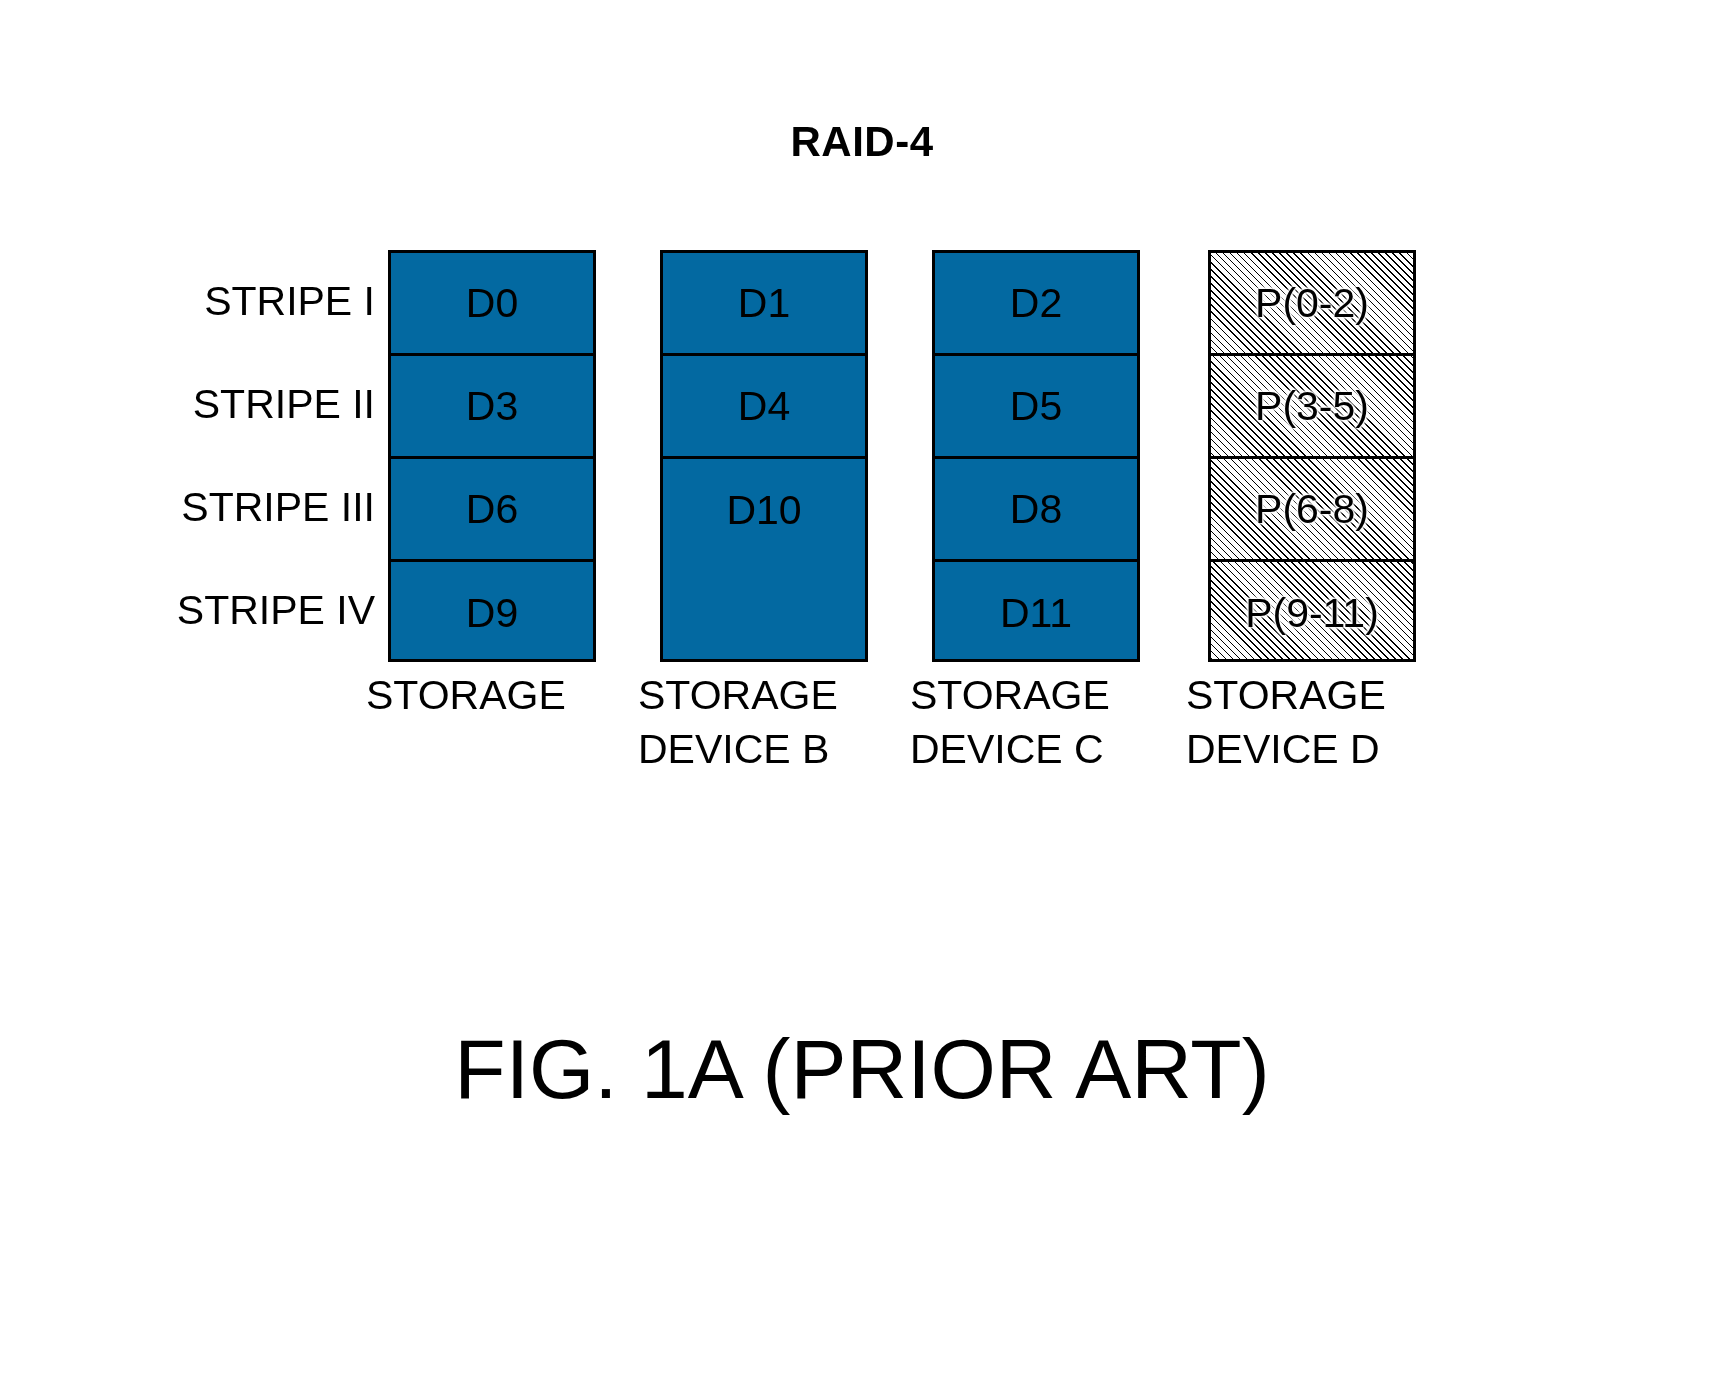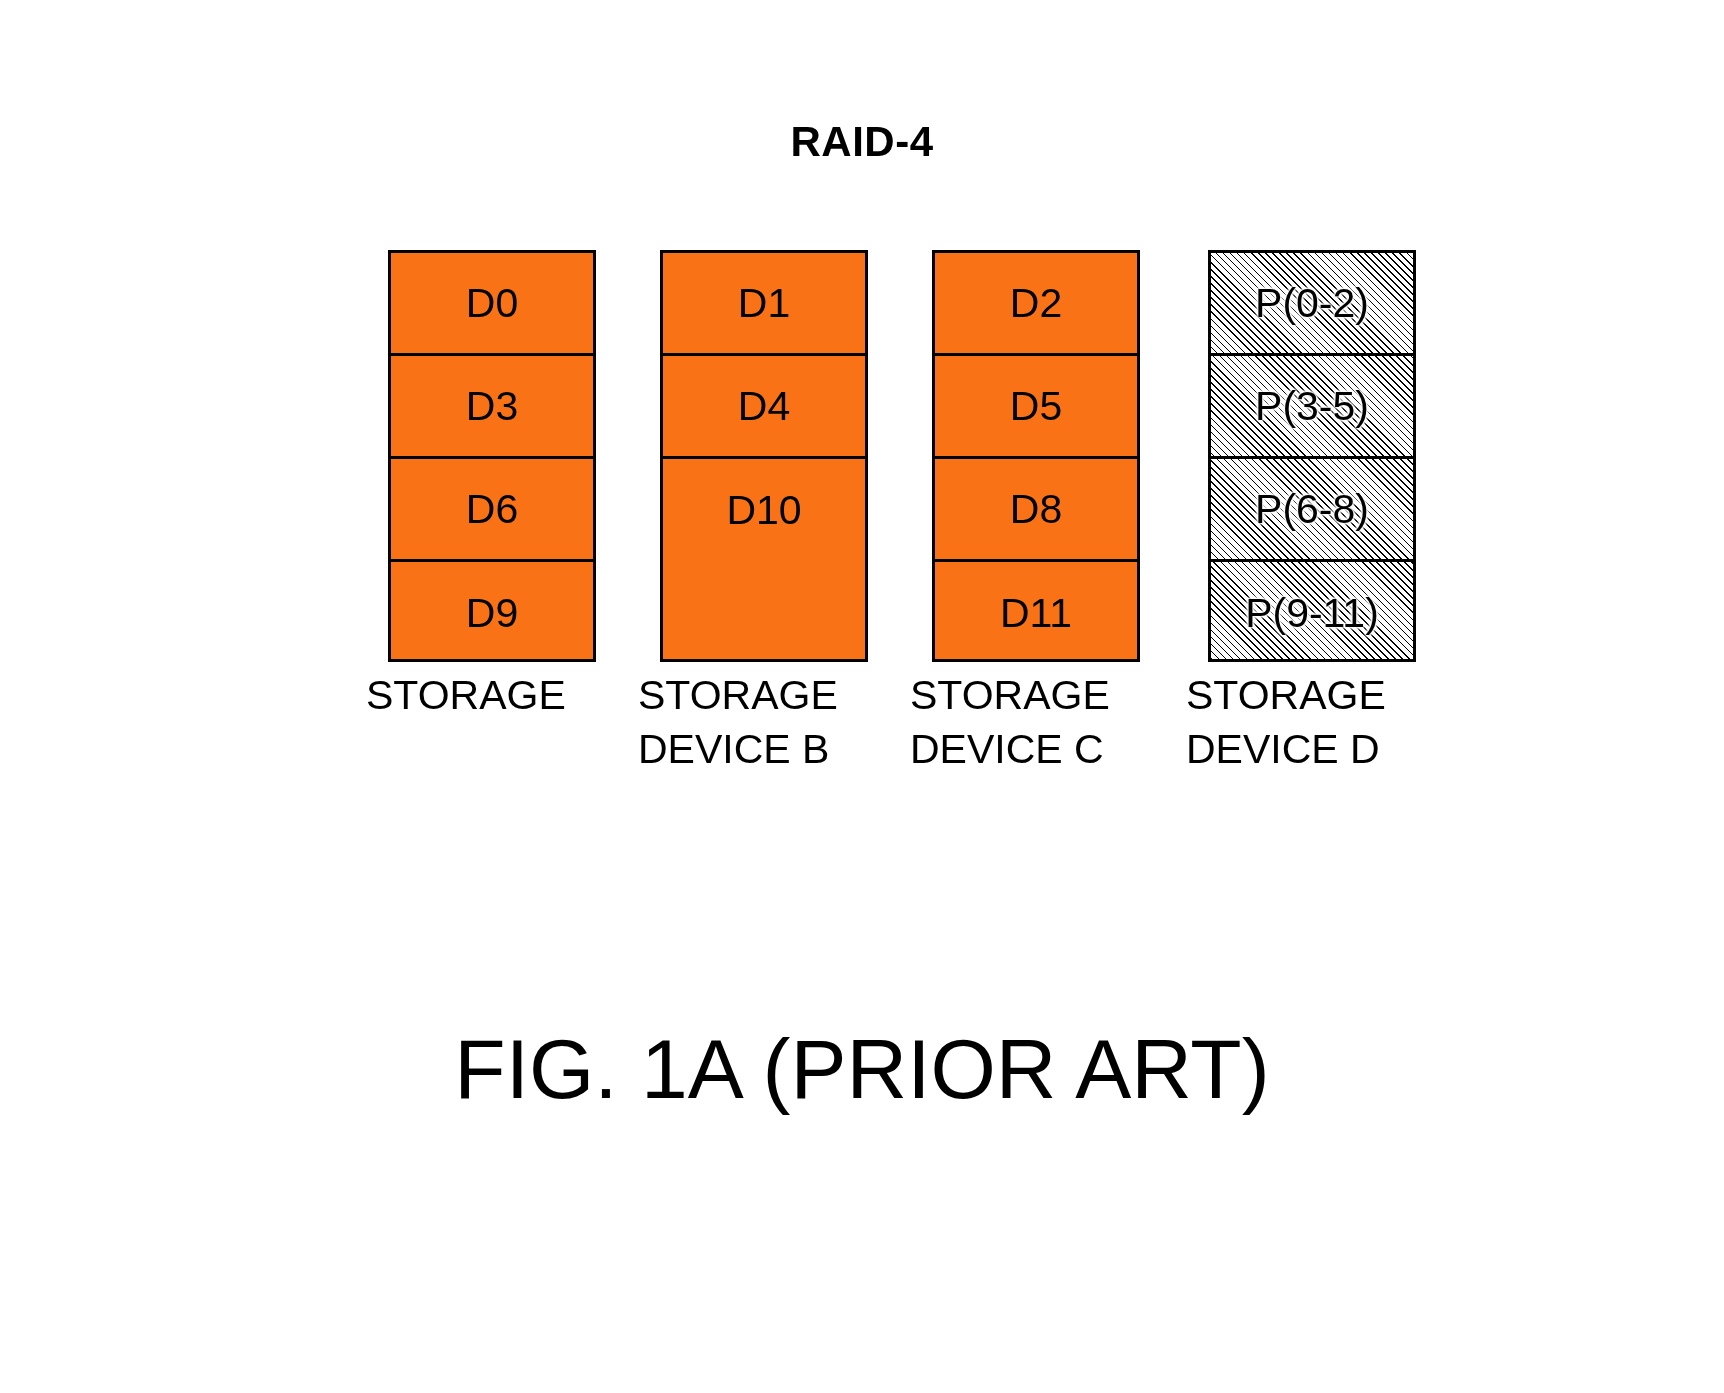--- a/index.html
+++ b/index.html
@@ -69,21 +69,21 @@
   .device-column.c0 { left: 388px; }
   .device-column.c1 { left: 660px; }
   .device-column.c2 { left: 932px; border-radius: 16px; }
   .device-column.c3 { left: 1208px; }
 
   .column-stack {
     width: 208px;
     height: 412px;
     border: 3px solid #000;
     box-sizing: border-box;
-    background: #f97316;
+    background: #0369a1;
   }
 
   .cell {
     height: 103px;
     box-sizing: border-box;
     border-bottom: 3px solid #000;
     display: flex;
     align-items: center;
     justify-content: center;
     font-size: 41px;
@@ -140,20 +140,26 @@
     letter-spacing: 0px;
   }
 </style>
 </head>
 <body>
 
 <div id="figure-title">RAID-4</div>
 
 <div id="diagram">
 
+  <div id="stripe-labels">
+    <div class="stripe-label r0">STRIPE I</div>
+    <div class="stripe-label r1">STRIPE II</div>
+    <div class="stripe-label r2">STRIPE III</div>
+    <div class="stripe-label r3">STRIPE IV</div>
+  </div>
 
   <div class="device-column c0">
     <div class="column-stack">
       <div class="cell">
         <span class="cell-text">D0</span>
       </div>
       <div class="cell">
         <span class="cell-text">D3</span>
       </div>
       <div class="cell">

